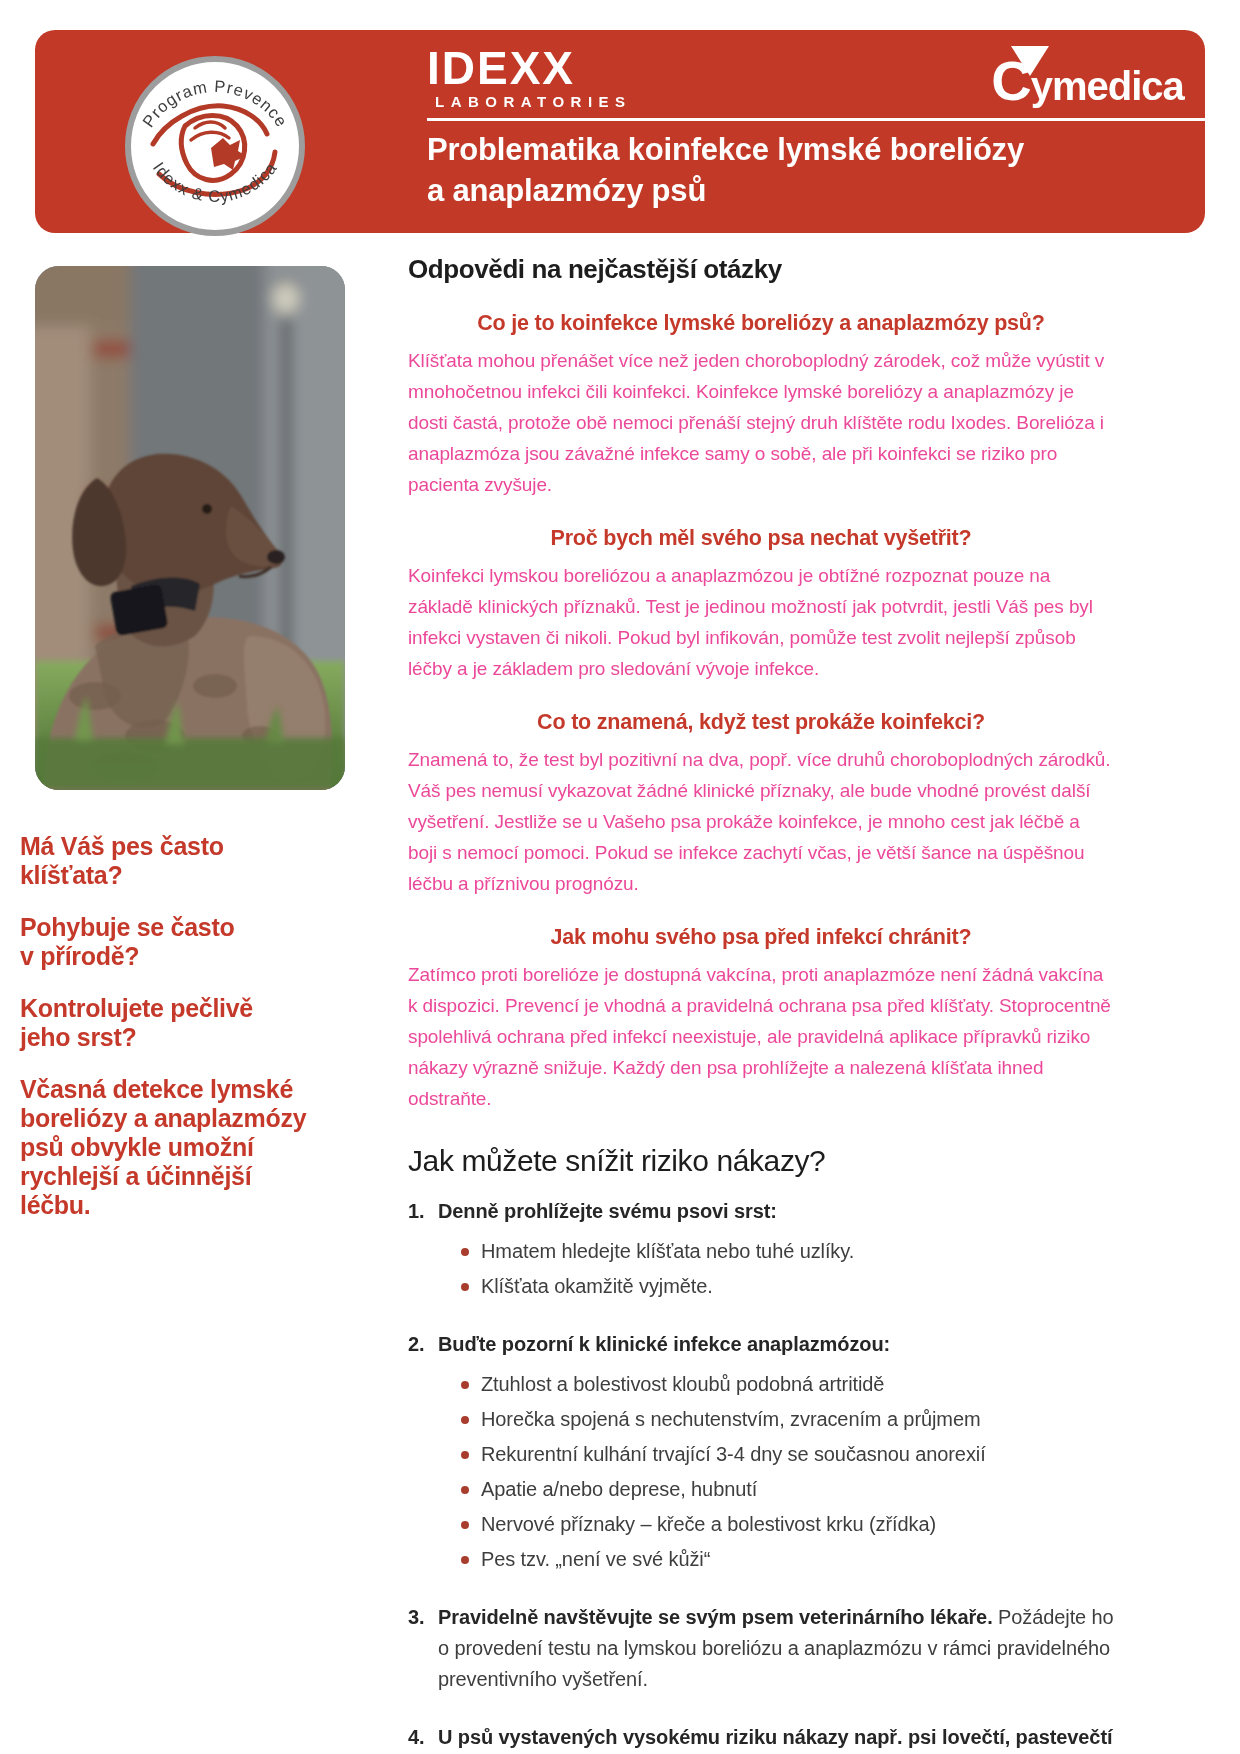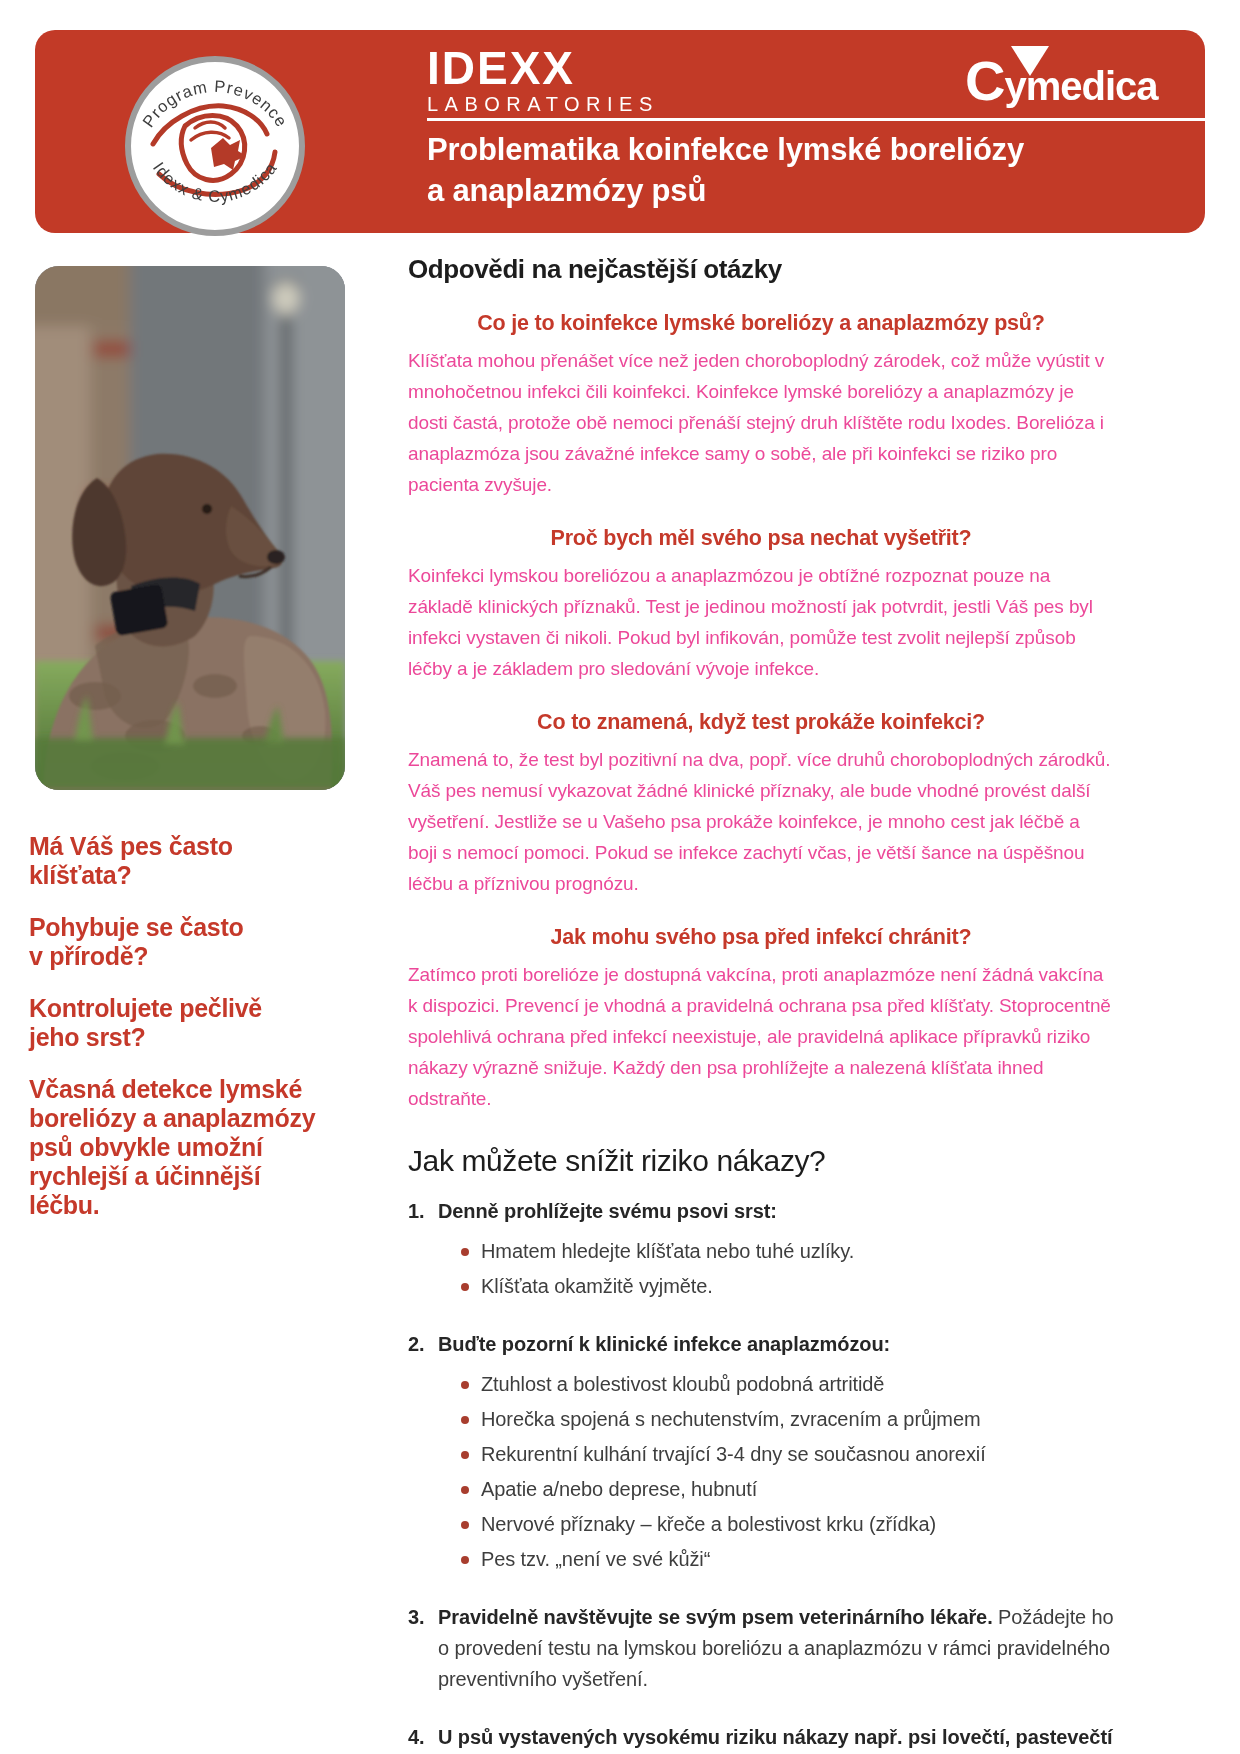--- a/index.html
+++ b/index.html
@@ -5,38 +5,38 @@
   html,body{margin:0;padding:0;background:#e9e9e9;}
   .page{position:relative;width:1240px;height:1754px;background:#ffffff;overflow:hidden;
         font-family:"Liberation Sans",sans-serif;margin:0 auto;}
 
   
   .header{position:absolute;left:35px;top:30px;width:1170px;height:203px;
           background:#c23a27;border-radius:20px;}
   .badge{position:absolute;left:88px;top:24px;width:184px;height:184px;}
   .idexx{position:absolute;left:392px;top:14px;color:#fff;}
   .idexx-word{font-size:46px;font-weight:bold;letter-spacing:2px;line-height:48px;}
-  .idexx-sub{font-size:20px;font-weight:normal;letter-spacing:6.5px;margin-top:1px;}
+  .idexx-sub{font-size:15px;font-weight:bold;letter-spacing:6.5px;margin-top:1px;margin-left:8px;}
   .hrule{position:absolute;left:392px;top:88px;width:778px;height:3px;background:#fff;}
   .htitle{position:absolute;left:392px;top:99px;color:#fff;font-weight:bold;
           font-size:31px;line-height:41px;letter-spacing:-0.2px;}
   .cym{position:absolute;left:930px;top:22px;width:245px;color:#fff;}
-  .cym-text{display:block;font-size:40px;font-weight:bold;letter-spacing:-1px;line-height:58px;}
+  .cym-text{display:block;font-size:40px;font-weight:bold;letter-spacing:-1px;line-height:58px;text-align:center;}
   .cym-text::first-letter{font-size:56px;}
   .cym-tri{position:absolute;left:46px;top:-6px;width:0;height:0;
            border-left:19px solid transparent;border-right:19px solid transparent;
            border-top:30px solid #fff;}
 
   
   .photo{position:absolute;left:35px;top:266px;width:310px;height:524px;
          border-radius:24px;overflow:hidden;background:#82868a;}
   .photo svg{display:block;}
 
   
-  .sidebar{position:absolute;left:29px;top:832px;width:342px;}
+  .sidebar{position:absolute;left:20px;top:832px;width:342px;}
   .sidebar p{margin:0 0 23px;font-size:25px;line-height:29px;font-weight:bold;
              color:#c5392a;white-space:pre-line;letter-spacing:-0.3px;}
 
   
   .main{position:absolute;left:408px;top:254px;width:706px;}
   .main-title{font-size:26px;font-weight:bold;color:#1d1d1d;margin:0 0 18px;letter-spacing:-0.4px;}
   .faq h2{font-size:21.5px;font-weight:bold;color:#c5392a;margin:26px 0 9px;letter-spacing:-0.2px;text-align:center;}
   .faq p{font-size:19px;line-height:31px;color:#ec4899;margin:0;letter-spacing:-0.1px;}
   .risk-title{font-size:30px;font-weight:normal;color:#1d1d1d;margin:30px 0 18px;letter-spacing:-0.4px;}
   .num-item{position:relative;padding-left:30px;font-size:20px;line-height:31px;

